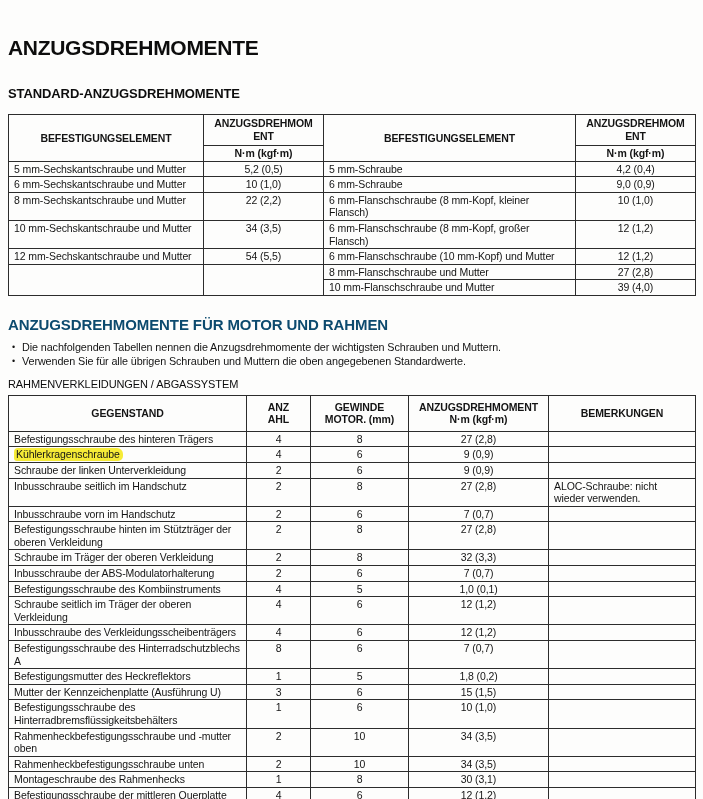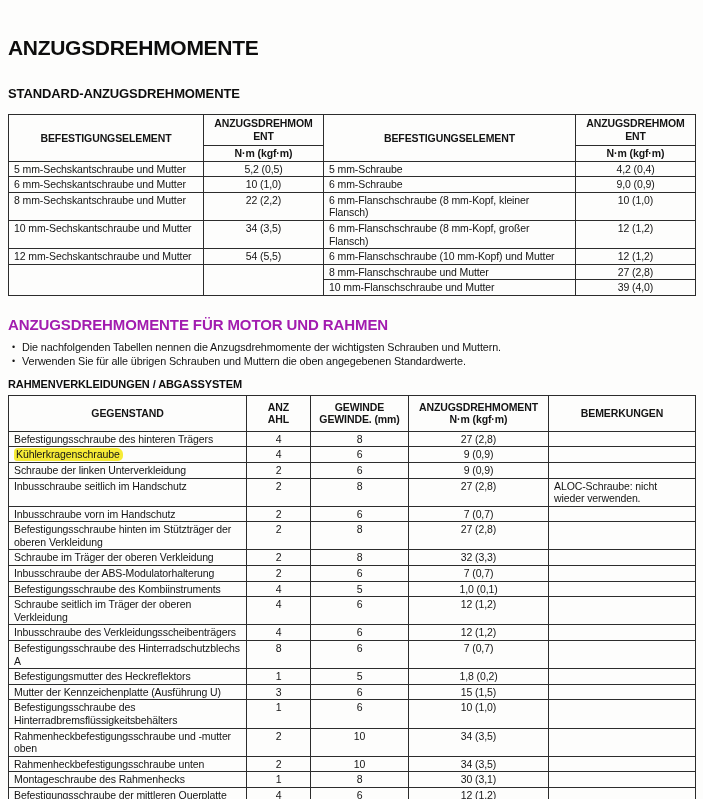--- a/index.html
+++ b/index.html
@@ -12,27 +12,27 @@
   }
   .page { padding:4px 8px 0 8px; }
 
   .main-title {
     font-size:21px; font-weight:700; letter-spacing:-0.3px; color:#0d0d0d;margin-top:32px;
   }
   .sub-title {
     font-size:13px; font-weight:700; margin-top:26px; color:#0d0d0d;
   }
   .section-title {
-    font-size:15px; font-weight:700; margin-top:20px; color:#a21caf;
+    font-size:15px; font-weight:700; margin-top:20px; color:#0c4a6e;
   }
   .bullets { margin-top:7px; }
   .bullet-row { display:flex; font-size:10.8px; line-height:1.32; }
   .bullet-dot { width:14px; padding-left:4px; font-size:9px; line-height:1.6; }
   .sub-section-title {
-    font-size:11px; font-weight:700; margin-top:9px; color:#0d0d0d;
+    font-size:11px; font-weight:400; margin-top:9px; color:#0d0d0d;
   }
 
   table {
     border-collapse:collapse; table-layout:fixed; width:687px;
     border:1.5px solid #262626;
   }
   th, td {
     border:1px solid #2c2c2c;
     font-size:10.5px; line-height:1.2;
     vertical-align:top;
@@ -160,21 +160,21 @@
     </colgroup>
     <thead>
       <tr>
         <th>GEGENSTAND</th>
         <th>
           <span class="hdr-line">ANZ</span>
           <span class="hdr-line">AHL</span>
         </th>
         <th>
           <span class="hdr-line">GEWINDE</span>
-          <span class="hdr-line">GEWINDE. (mm)</span>
+          <span class="hdr-line">MOTOR. (mm)</span>
         </th>
         <th>
           <span class="hdr-line">ANZUGSDREHMOMENT</span>
           <span class="hdr-line">N·m (kgf·m)</span>
         </th>
         <th>BEMERKUNGEN</th>
       </tr>
     </thead>
     <tbody id="main-body">
         <tr>

